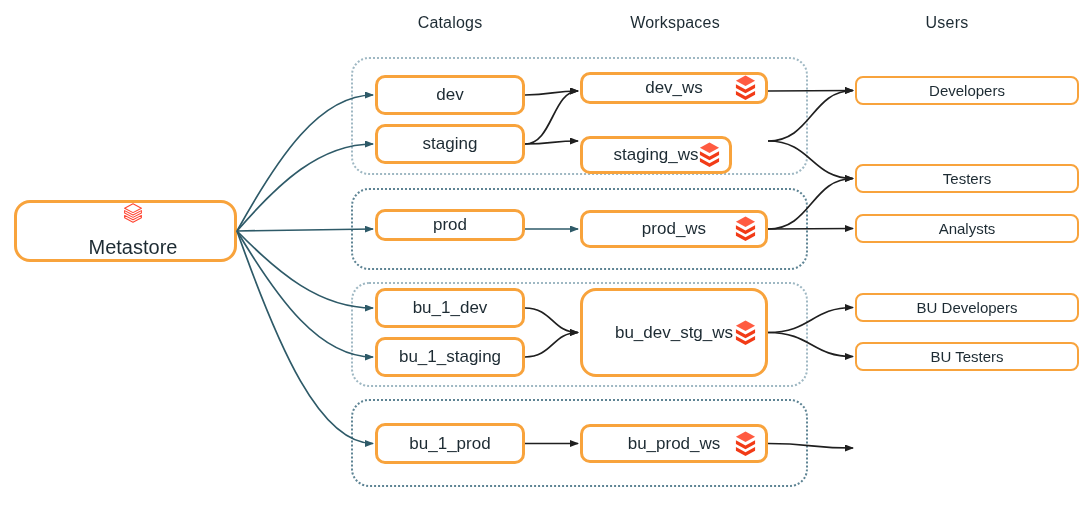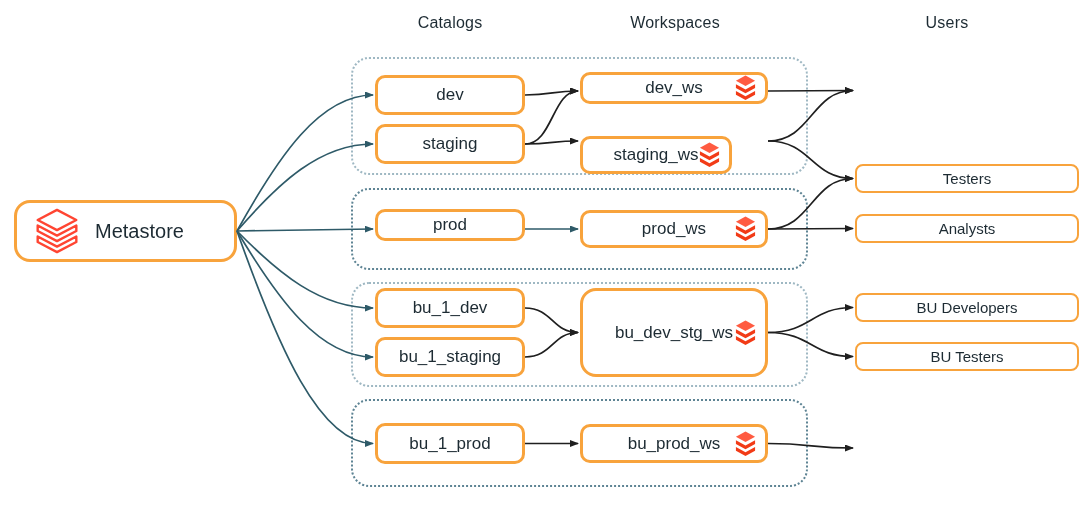--- a/index.html
+++ b/index.html
@@ -11,21 +11,21 @@
   .canvas{position:relative;width:1091px;height:511px;background:#ffffff;
           font-family:"Liberation Sans",sans-serif;overflow:hidden;}
   .hdr{position:absolute;transform:translateX(-50%);font-size:16px;color:var(--text);
        font-weight:500;letter-spacing:.2px;z-index:2;white-space:nowrap;}
   .grp{position:absolute;border:2px dotted var(--dot-light);border-radius:18px;
        box-sizing:border-box;z-index:0;background:transparent;}
   .grp.dark{border-color:var(--dot-dark);}
   .node{position:absolute;background:#fff;border:3px solid var(--orange);border-radius:10px;
         display:flex;align-items:center;justify-content:center;font-size:17px;
         color:var(--text);box-sizing:border-box;z-index:2;white-space:nowrap;}
-  .meta{border-radius:16px;justify-content:flex-start;padding-left:15px;gap:13px;font-size:20px;}
+  .meta{border-radius:16px;justify-content:flex-start;padding-left:15px;gap:13px;font-size:20px;flex-direction:column;}
   .gnode{border-width:2.5px;border-radius:8px;font-size:15px;}
   .tall{border-radius:16px;}
   .ws{position:absolute;}
   .ws .db-icon{position:absolute;right:8px;top:50%;transform:translateY(-50%);}
   .db-icon .top{fill:var(--logo-light);}
   .db-icon .band{fill:var(--logo-red);}
   .outline-icon polygon{fill:none;stroke:var(--red);stroke-width:2.6;stroke-linejoin:round;}
   svg.edges{position:absolute;left:0;top:0;z-index:3;pointer-events:none;}
 </style>
 </head>
@@ -136,20 +136,23 @@
   </div>
   <div class="node ws" style="left:580px;top:424px;width:188px;height:39px">
     <span>bu_prod_ws</span>
     <svg class="db-icon" width="23" height="26" viewBox="0 0 24 26">
       <polygon class="top" points="12,0 22,5.5 12,11 2,5.5"></polygon>
       <polygon class="band" points="2,9 12,14.5 22,9 22,13 12,18.5 2,13"></polygon>
       <polygon class="band" points="2,16 12,21.5 22,16 22,20 12,25.5 2,20"></polygon>
     </svg>
   </div>
 
+  <div class="node gnode" style="left:855px;top:76px;width:224px;height:29px">
+      <span>Developers</span>
+    </div>
   <div class="node gnode" style="left:855px;top:164px;width:224px;height:29px">
       <span>Testers</span>
     </div>
   <div class="node gnode" style="left:855px;top:214px;width:224px;height:29px">
       <span>Analysts</span>
     </div>
   <div class="node gnode" style="left:855px;top:293px;width:224px;height:29px">
       <span>BU Developers</span>
     </div>
   <div class="node gnode" style="left:855px;top:342px;width:224px;height:29px">

